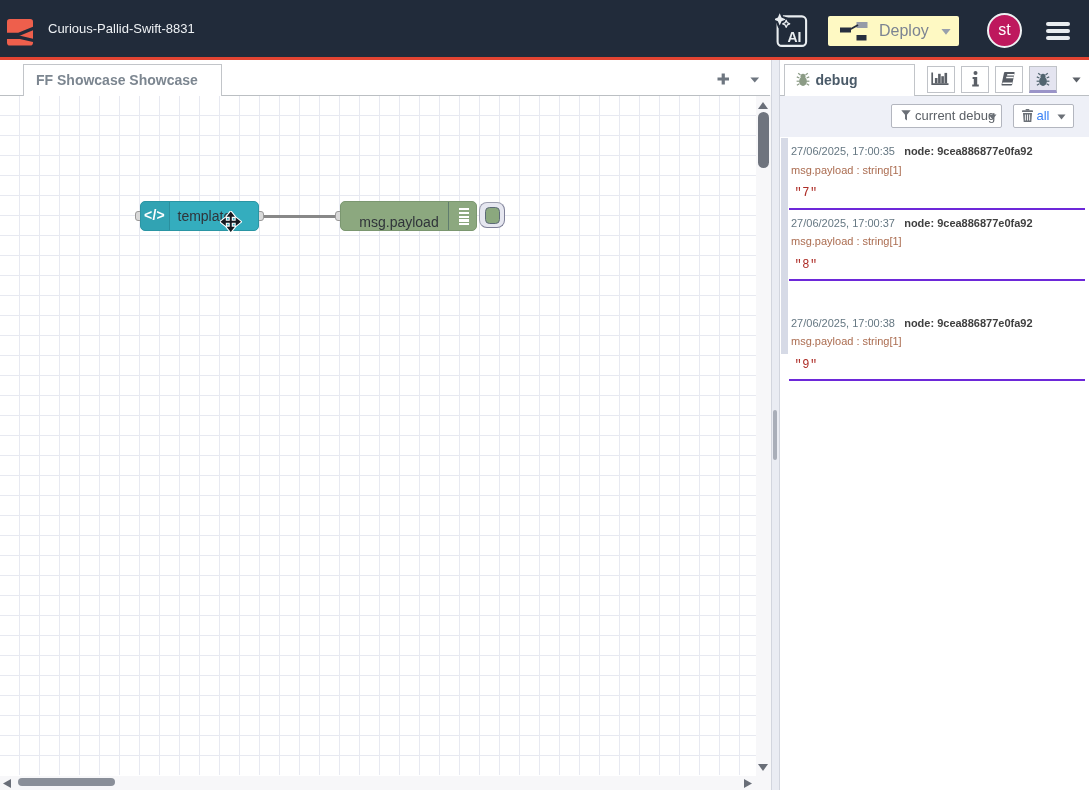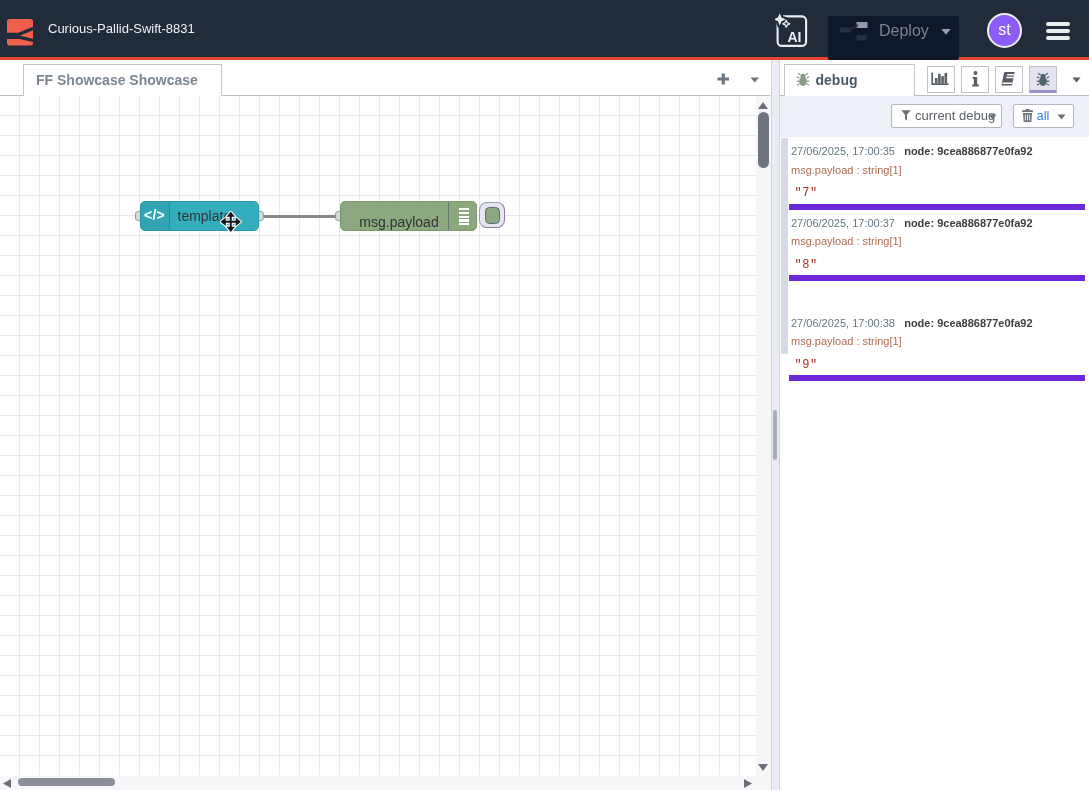--- a/index.html
+++ b/index.html
@@ -2,23 +2,23 @@
 <html><head>
 <meta charset="utf-8">
 <style>
   * { margin:0; padding:0; box-sizing:border-box; }
   html,body { width:1089px; height:790px; overflow:hidden; font-family:"Liberation Sans", sans-serif; background:#fff; }
   .abs { position:absolute; }
   
   #header { position:absolute; left:0; top:0; width:1089px; height:57px; background:#212b3a; }
   #redline { position:absolute; left:0; top:57px; width:1089px; height:3px; background:#e34432; }
   #title { position:absolute; left:48px; top:0; height:57px; line-height:57px; color:#eef1f4; font-size:13px; }
-  #deploy { position:absolute; left:828px; top:16px; width:131px; height:44px; background:#0f172a; border-radius:2px; }
+  #deploy { position:absolute; left:828px; top:16px; width:131px; height:30px; background:#fef9c3; border-radius:2px; }
   #deploy .dtext { position:absolute; left:51px; top:0; height:30px; line-height:29px; font-size:16px; color:#7c8492; }
-  #avatar { position:absolute; left:987px; top:13px; width:35px; height:35px; border-radius:50%; background:#8b5cf6; border:2.5px solid #eef1f3; color:#fff; font-size:16px; text-align:center; line-height:30px; }
+  #avatar { position:absolute; left:987px; top:13px; width:35px; height:35px; border-radius:50%; background:#be185d; border:2.5px solid #eef1f3; color:#fff; font-size:16px; text-align:center; line-height:30px; }
   .hbar { position:absolute; left:1046px; width:24px; height:4px; background:#e9edf0; border-radius:2px; }
   
   #tabbar { position:absolute; left:0; top:60px; width:770px; height:35.5px; background:#fff; border-bottom:1px solid #bbbfc3; }
   #tab1 { position:absolute; left:23px; top:63.5px; width:199px; height:32px; background:#fff; border:1px solid #c2c5c9; border-bottom:none; color:#7c8690; font-size:14px; font-weight:bold; text-align:left; padding-left:12px; line-height:31px; }
   
   #canvas { position:absolute; left:0; top:95px; width:756px; height:680px; background:#fff;
     background-image: linear-gradient(to right, #e7e9f1 1px, transparent 1px), linear-gradient(to bottom, #e7e9f1 1px, transparent 1px);
     background-size: 20px 20px; background-position: 19px 20px; }
   .port { position:absolute; width:10px; height:10px; background:#d9d9d9; border:1px solid #999; border-radius:3px; }
   #wire { position:absolute; left:262px; top:214.5px; width:79px; height:3px; background:#888; border-radius:1.5px; }
@@ -42,21 +42,21 @@
   
   #sidebar { position:absolute; left:779.5px; top:60px; width:309.5px; height:730px; background:#fff; }
   #sbhead { position:absolute; left:779.5px; top:60px; width:309.5px; height:35.5px; background:#fff; border-bottom:1px solid #bbbfc3; }
   #sbtab { position:absolute; left:783.5px; top:63.5px; width:131px; height:41px; background:#fff; border:1px solid #c2c5c9; border-bottom:none; }
   #sbtab .txt { position:absolute; left:31px; top:0; height:31px; line-height:31px; font-size:14px; font-weight:bold; color:#4a5a68; }
   .sqbtn { position:absolute; top:65.5px; width:28px; height:27px; background:#fff; border:1px solid #c0c3c8; }
   #toolbar { position:absolute; left:779.5px; top:96px; width:309.5px; height:41px; background:#eef0f7; }
   .tbbtn { position:absolute; top:104px; height:24px; background:#fff; border:1px solid #b3b6bf; border-radius:2px; font-size:13px; color:#555; }
   #messages { position:absolute; left:779.5px; top:137px; width:309.5px; height:653px; background:#fff; }
   #gutter { position:absolute; left:780.5px; top:138px; width:7.5px; height:216px; background:#d6dae6; }
-  .msg { position:absolute; left:789px; width:296px; height:71.6px; border-bottom:6px solid #6d28d9; }
+  .msg { position:absolute; left:789px; width:296px; height:71.6px; border-bottom:2px solid #6d28d9; }
   .msg .l1 { position:absolute; left:2px; top:7px; font-size:11px; color:#657782; }
   .msg .l1 b { color:#3f3f3f; font-weight:bold; }
   .msg .l2 { position:absolute; left:2px; top:25.5px; font-size:11px; color:#ab6c50; }
   .msg .l3 { position:absolute; left:5.5px; top:48px; font-size:12px; font-family:"Liberation Mono", monospace; color:#ad2c26; font-weight:normal; letter-spacing:0.5px; }
 </style>
 </head>
 <body>
 <div id="canvas"></div>
 <div id="vtrack"></div>
 <div id="htrack"></div>

